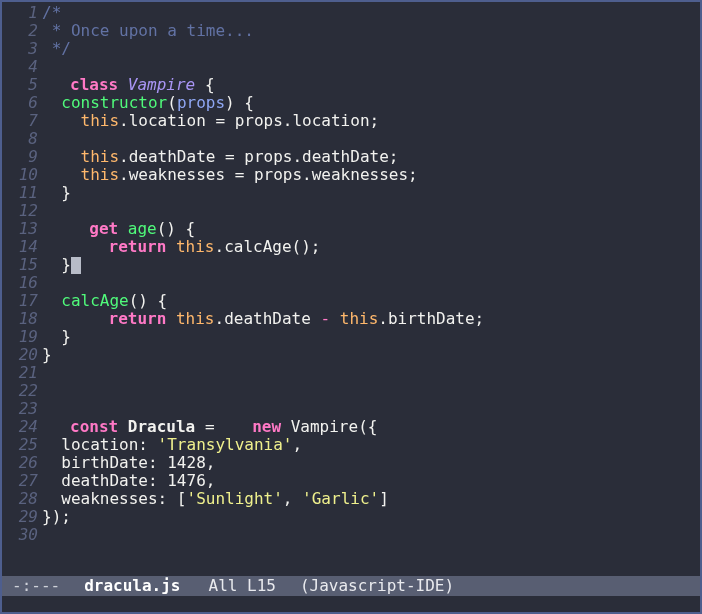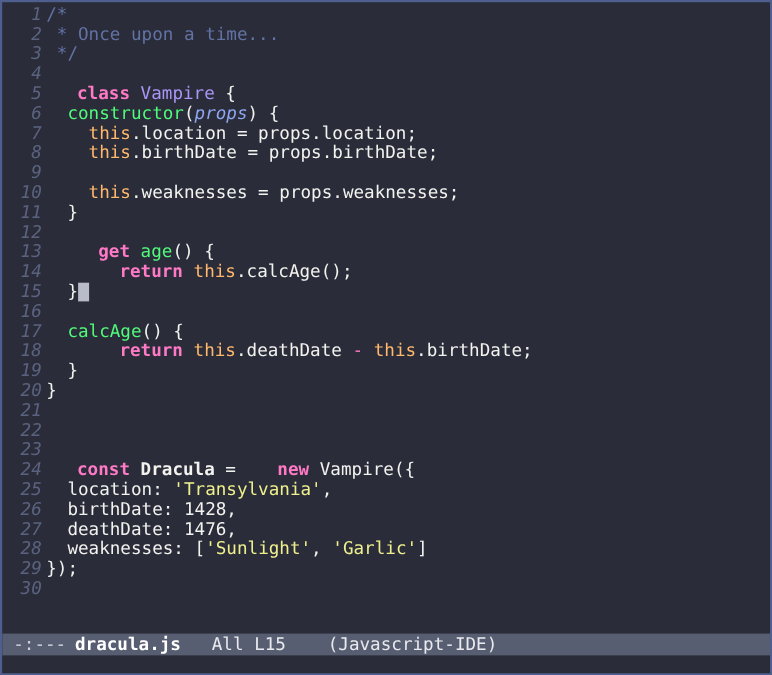--- a/index.html
+++ b/index.html
@@ -16,41 +16,41 @@
   .row{display:flex;height:18px;}
   .gutter{
     flex:0 0 36px;width:36px;text-align:right;
     font-style:italic;color:var(--linenum);
     user-select:none;white-space:pre;
   }
   .codeline{white-space:pre;padding-left:4px;color:var(--fg);}
   .tok-comment{color:var(--comment);}
   .tok-keyword{color:var(--keyword);font-weight:bold;margin-left:28px;}
   .tok-func{color:var(--func);font-weight:normal;text-align:right;}
-  .tok-param{color:var(--param);font-style:italic;}
-  .tok-type{color:var(--type);}
+  .tok-param{color:var(--param);}
+  .tok-type{color:var(--type);font-style:italic;}
   .tok-self{color:var(--self);}
   .tok-str{color:var(--str);}
   .tok-op{color:var(--keyword);}
   .tok-fg{color:var(--fg);}
   .tok-bold{color:var(--fg);font-weight:bold;}
   .block-cursor{
     display:inline-block;width:10px;height:17px;
     background:var(--cursor);vertical-align:top;
     transform:translateY(1px);
   }
   .modeline{
     height:20px;flex:0 0 20px;background:var(--modeline-bg);
     color:var(--modeline-fg);display:flex;align-items:center;
     padding-left:10px;box-sizing:border-box;white-space:pre;
   }
   .ml-status{color:var(--modeline-dim);}
-  .ml-file{font-weight:bold;color:var(--modeline-file);margin-left:8px;}
+  .ml-file{font-weight:bold;color:var(--modeline-file);margin-left:24px;}
   .ml-pos{margin-left:28px;}
-  .ml-mode{margin-left:38px;}
+  .ml-mode{margin-left:24px;}
   .echo{flex:1;background:var(--bg);}
 </style>
 </head>
 <body>
 
 <div class="window">
   <div class="buffer" id="buffer">
       <div class="row">
         <span class="gutter">1</span>
         <span class="codeline"><span class="tok-comment">/*</span></span>
@@ -74,24 +74,24 @@
       <div class="row">
         <span class="gutter">6</span>
         <span class="codeline"><span class="tok-fg">  </span><span class="tok-func">constructor</span><span class="tok-fg">(</span><span class="tok-param">props</span><span class="tok-fg">) {</span></span>
       </div>
       <div class="row">
         <span class="gutter">7</span>
         <span class="codeline"><span class="tok-fg">    </span><span class="tok-self">this</span><span class="tok-fg">.location = props.location;</span></span>
       </div>
       <div class="row">
         <span class="gutter">8</span>
-        <span class="codeline"><span class="tok-fg">    </span><span class="tok-self">this</span><span class="tok-fg">.birthDate = props.birthDate;</span></span>
       </div>
       <div class="row">
         <span class="gutter">9</span>
+        <span class="codeline"><span class="tok-fg">    </span><span class="tok-self">this</span><span class="tok-fg">.deathDate = props.deathDate;</span></span>
       </div>
       <div class="row">
         <span class="gutter">10</span>
         <span class="codeline"><span class="tok-fg">    </span><span class="tok-self">this</span><span class="tok-fg">.weaknesses = props.weaknesses;</span></span>
       </div>
       <div class="row">
         <span class="gutter">11</span>
         <span class="codeline"><span class="tok-fg">  }</span></span>
       </div>
       <div class="row">

